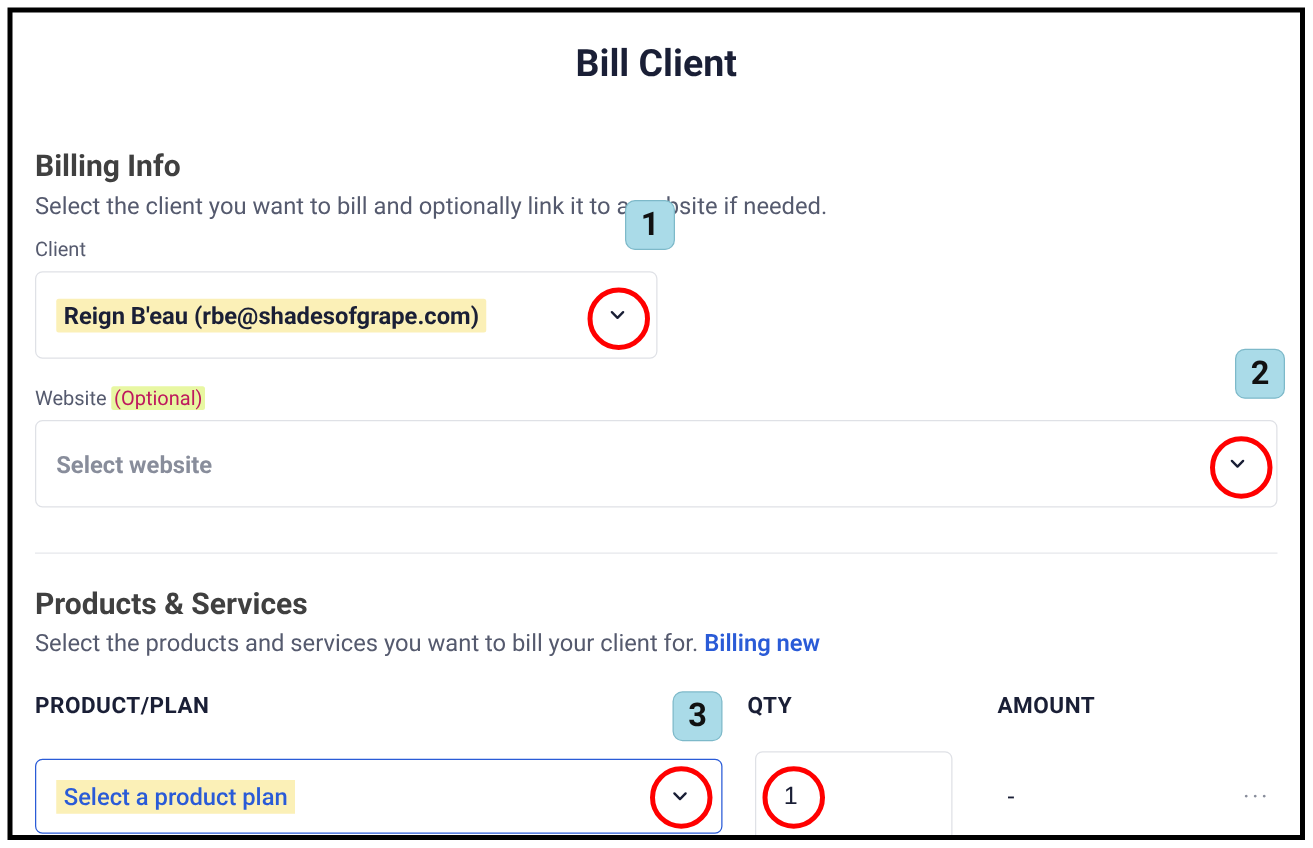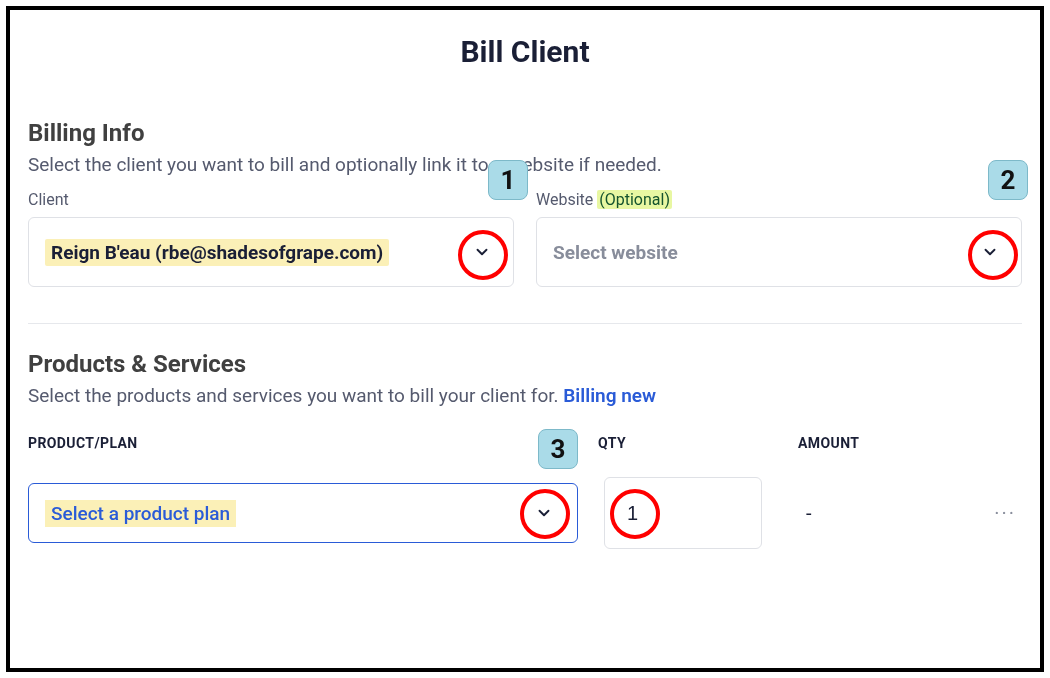--- a/index.html
+++ b/index.html
@@ -29,23 +29,23 @@
     font-weight: 700;
     color: #404040;
     margin-bottom: 6px;
   }
   .section-desc {
     font-size: 19px;
     color: #555a6e;
     margin-bottom: 14px;
   }
   .link { color: #2a5bd7; font-weight: 600; cursor: pointer; }
-  .optional { color: #14532d; }
+  .optional { color: #be185d; }
   .hlg { background: #e8f7a2; border-radius: 2px; padding: 0 2px; }
-  .row { display: flex; gap: 22px; }
+  .row { display: flex; gap: 22px; flex-direction: column; }
   .col { flex: 1; position: relative; }
   .field-label {
     font-size: 16px;
     color: #555a6e;
     margin-bottom: 8px;
     display: block;
   }
   .select-box {
     border: 1px solid #dfe1e6;
     border-radius: 6px;
@@ -60,21 +60,21 @@
     font-weight: bold;
   }
   .select-box.placeholder .sv { color: #888d9b; }
   .select-box .sv { color: #1a1f36; }
   .hl-yellow { background: #fbf0b7; padding: 2px 6px; border-radius: 2px; }
   .chevron svg { width: 18px; height: 18px; display: block; }
   .divider { border: none; border-top: 1px solid #e6e8ec; margin: 36px 0 26px 0; }
   .table-header {
     display: flex;
     align-items: center;
-    font-size: 14px;
+    font-size: 18px;
     font-weight: 700;
     letter-spacing: 0.4px;
     color: #1a1f36;
     margin-top: 28px;
     margin-bottom: 26px;
   }
   .col-product { flex: 0 0 570px; }
   .col-qty { flex: 0 0 200px; }
   .col-amount { flex: 1; }
   .prod-row {

